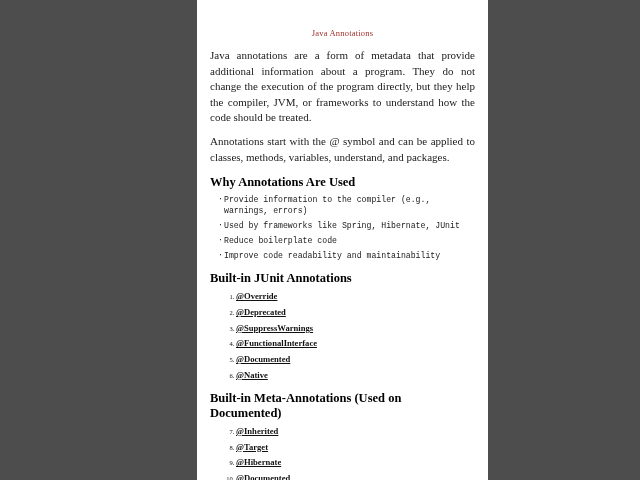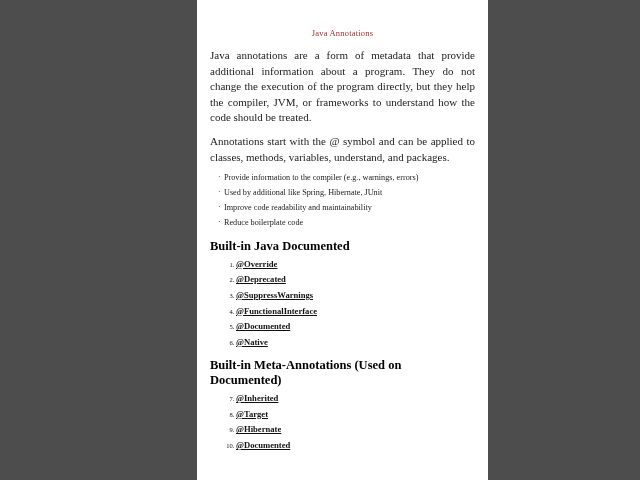--- a/index.html
+++ b/index.html
@@ -93,20 +93,21 @@
     font-size: 12.5px;
     font-weight: bold;
     margin: 10px 0 5px 0;
     line-height: 1.2;
     color: #000;
   }
   ul.blist {
     list-style: none;
     margin: 0 0 4px 0;
     padding: 0 0 0 14px;
+    font-family: Liberation Mono, monospace;
   }
   ul.blist li {
     font-size: 8.2px;
     line-height: 1.32;
     margin-bottom: 4px;
     position: relative;
     color: #1a1a1a;
   }
   ul.blist li:before {
     content: "\00B7";
@@ -153,28 +154,29 @@
   </div>
 
   <div class="page">
     <div class="page-inner">
 
       <div class="doc-title">Java Annotations</div>
 
       <p class="para">Java annotations are a form of metadata that provide additional information about a program. They do not change the execution of the program directly, but they help the compiler, JVM, or frameworks to understand how the code should be treated.</p>
       <p class="para">Annotations start with the @ symbol and can be applied to classes, methods, variables, understand, and packages.</p>
 
+      <div class="h2">Why Annotations Are Used</div>
       <ul class="blist">
         <li><span>Provide information to the compiler (e.g., warnings, errors)</span></li>
-        <li><span>Used by additional like Spring, Hibernate, JUnit</span></li>
+        <li><span>Used by frameworks like Spring, Hibernate, JUnit</span></li>
+        <li><span>Reduce boilerplate code</span></li>
         <li><span>Improve code readability and maintainability</span></li>
-        <li><span>Reduce boilerplate code</span></li>
       </ul>
 
-      <div class="h2">Built-in Java Documented</div>
+      <div class="h2">Built-in JUnit Annotations</div>
       <ol class="nlist" start="1">
         <li>@Override</li>
         <li>@Deprecated</li>
         <li>@SuppressWarnings</li>
         <li>@FunctionalInterface</li>
         <li>@Documented</li>
         <li>@Native</li>
       </ol>
 
       <div class="h2">Built-in Meta-Annotations (Used on Documented)</div>

